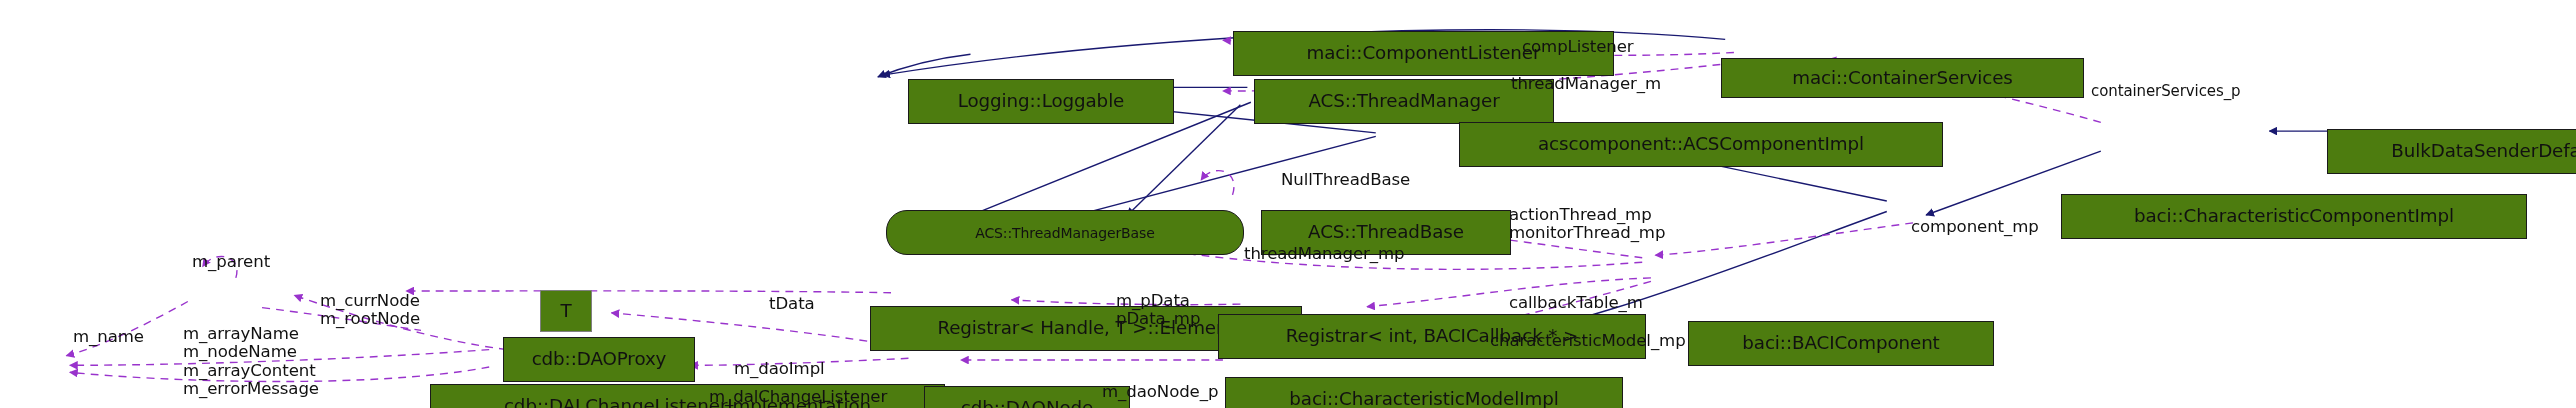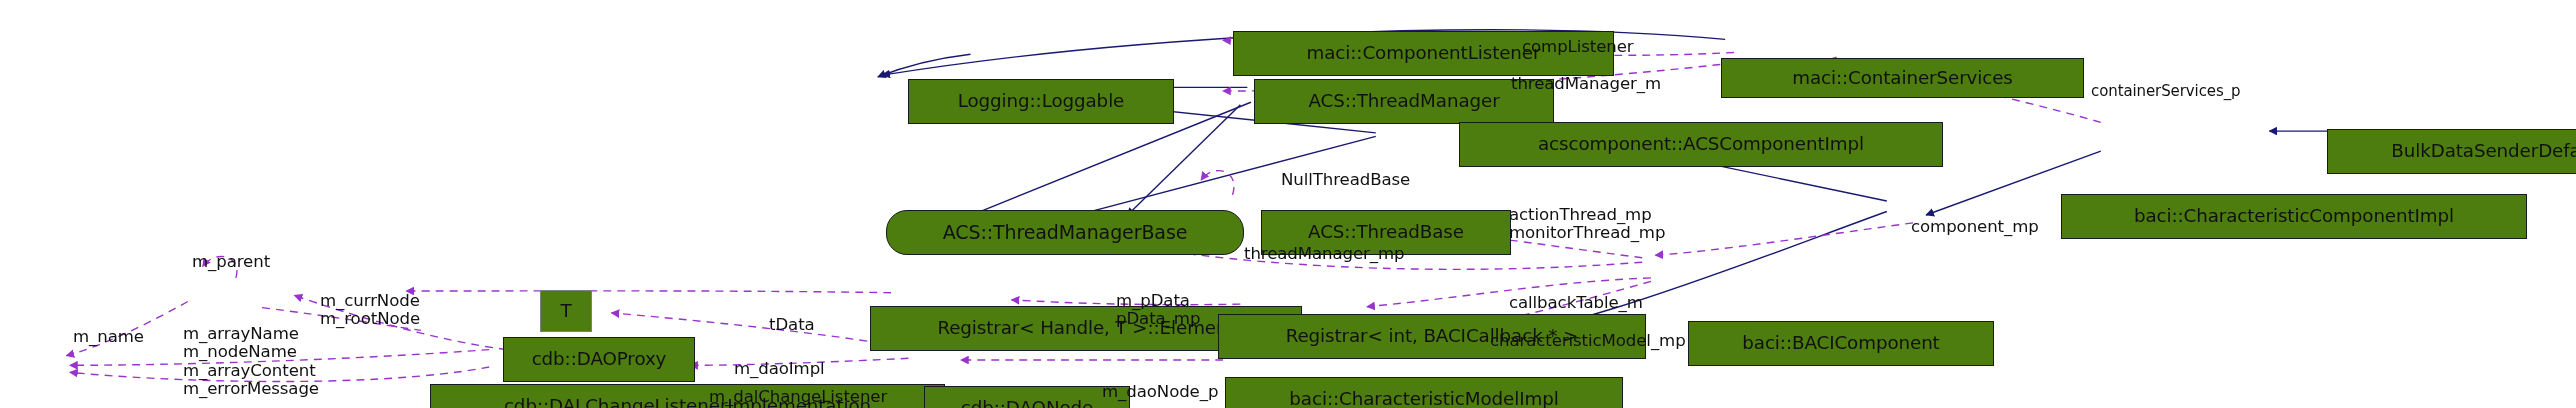--- a/index.html
+++ b/index.html
@@ -143,21 +143,21 @@
   <div class="node" style="left: 908px; top: 79px; width: 266px; height: 45px; font-size: 18.3px;">Logging::Loggable</div>
 
   <div class="node" style="left: 1254px; top: 79px; width: 300px; height: 45px; font-size: 18.3px;">ACS::ThreadManager</div>
 
   <div class="node" style="left: 1459px; top: 122px; width: 484px; height: 45px; font-size: 18.3px;">acscomponent::ACSComponentImpl</div>
 
   <div class="node" style="left: 2327px; top: 129px; width: 381px; height: 45px; font-size: 18.3px;">BulkDataSenderDefaultImpl</div>
 
   <div class="node" style="left: 1261px; top: 210px; width: 250px; height: 45px; font-size: 18.3px;">ACS::ThreadBase</div>
 
-  <div class="node" style="left: 886px; top: 210px; width: 358px; height: 45px; font-size: 19px; border-radius: 21px;">ACS::ThreadManagerBase</div>
+  <div class="node" style="left: 886px; top: 210px; width: 358px; height: 45px; font-size: 14px; border-radius: 21px;">ACS::ThreadManagerBase</div>
 
   <div class="node" style="left: 2039px; top: 194px; width: 466px; height: 45px; font-size: 18.3px; margin-left: 22px;">baci::CharacteristicComponentImpl</div>
 
   <div class="node" style="left: 1688px; top: 321px; width: 306px; height: 45px; font-size: 18.3px;">baci::BACIComponent</div>
 
   <div class="node plain" style="left: 540px; top: 290px; width: 52px; height: 42px; font-size: 18.3px;">T</div>
 
   <div class="node" style="left: 870px; top: 306px; width: 432px; height: 45px; font-size: 18.3px;">Registrar&lt; Handle, T &gt;::Element</div>
 
   <div class="node" style="left: 1218px; top: 314px; width: 428px; height: 45px; font-size: 18.3px;">Registrar&lt; int, BACICallback * &gt;</div>
@@ -178,21 +178,21 @@
 
   <div class="edge-label" style="left: 1281px; top: 171px; font-size: 16.6px; line-height: 18.3px;">NullThreadBase</div>
 
   <div class="edge-label" style="left: 1509px; top: 206px; text-align: left; font-size: 16.6px; line-height: 18.3px;">actionThread_mp
 monitorThread_mp</div>
 
   <div class="edge-label" style="left: 1911px; top: 218px; font-size: 16.6px; line-height: 18.3px;">component_mp</div>
 
   <div class="edge-label" style="left: 1244px; top: 245px; font-size: 16.6px; line-height: 18.3px;">threadManager_mp</div>
 
-  <div class="edge-label" style="left: 769px; top: 295px; font-size: 16.6px; line-height: 18.3px; margin-top: 21px;">tData</div>
+  <div class="edge-label" style="left: 769px; top: 295px; font-size: 16.6px; line-height: 18.3px;">tData</div>
 
   <div class="edge-label" style="left: 1116px; top: 292px; font-size: 16.6px; line-height: 18.3px;">m_pData
 pData_mp</div>
 
   <div class="edge-label" style="left: 1509px; top: 294px; font-size: 16.6px; line-height: 18.3px;">callbackTable_m</div>
 
   <div class="edge-label" style="left: 192px; top: 253px; font-size: 16.6px; line-height: 18.3px;">m_parent</div>
 
   <div class="edge-label" style="left: 320px; top: 292px; font-size: 16.6px; line-height: 18.3px;">m_currNode
 m_rootNode</div>

